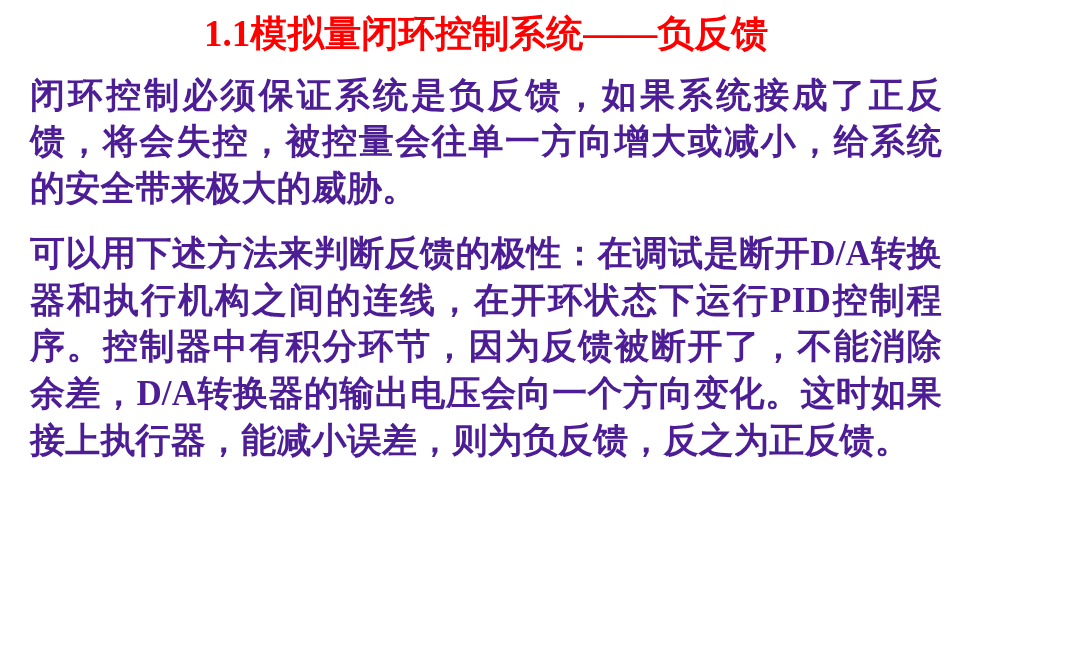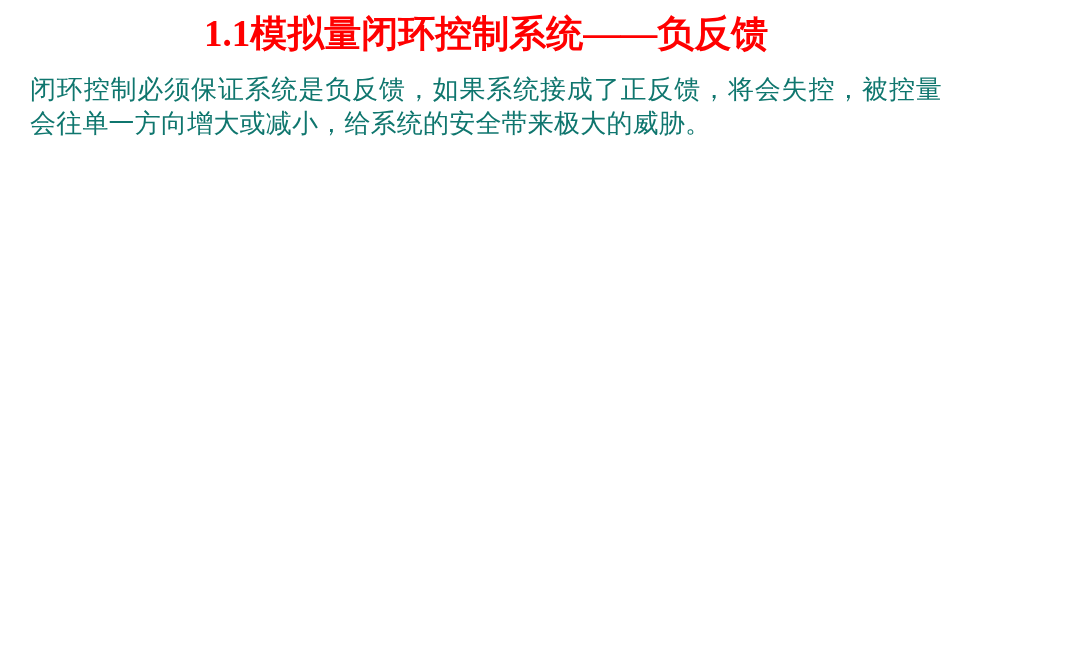--- a/index.html
+++ b/index.html
@@ -36,38 +36,40 @@
   .title-main {
     color: #ff0000;
   }
   .title-dash {
     color: #ff0000;
   }
   .title-tail {
     color: #ff0000;
   }
   .body-text {
-    color: #0f766e;
-    font-size: 26px;
+    color: #4c1d95;
+    font-size: 35px;
     line-height: 1.33;
     text-align: justify;
     text-justify: inter-ideograph;
     margin: 0 0 16px 0;
     letter-spacing: 0.2px;
+    font-weight: bold;
   }
   .para-1 { margin-bottom: 19px; }
   .para-2 { margin-bottom: 19px; }
   .para-3 { margin-bottom: 0; }
 </style>
 </head>
 <body>
 
 <div class="slide">
 
   <h1 class="slide-title">
     <span class="title-num">1.1</span><span class="title-main">模拟量闭环控制系统</span><span class="title-dash">——</span><span class="title-tail">负反馈</span>
   </h1>
 
   <p class="body-text para-1">闭环控制必须保证系统是负反馈，如果系统接成了正反馈，将会失控，被控量会往单一方向增大或减小，给系统的安全带来极大的威胁。</p>
 
 
+  <p class="body-text para-3">可以用下述方法来判断反馈的极性：在调试是断开D/A转换器和执行机构之间的连线，在开环状态下运行PID控制程序。控制器中有积分环节，因为反馈被断开了，不能消除余差，D/A转换器的输出电压会向一个方向变化。这时如果接上执行器，能减小误差，则为负反馈，反之为正反馈。</p>
 
 </div>
 
 </body></html>

